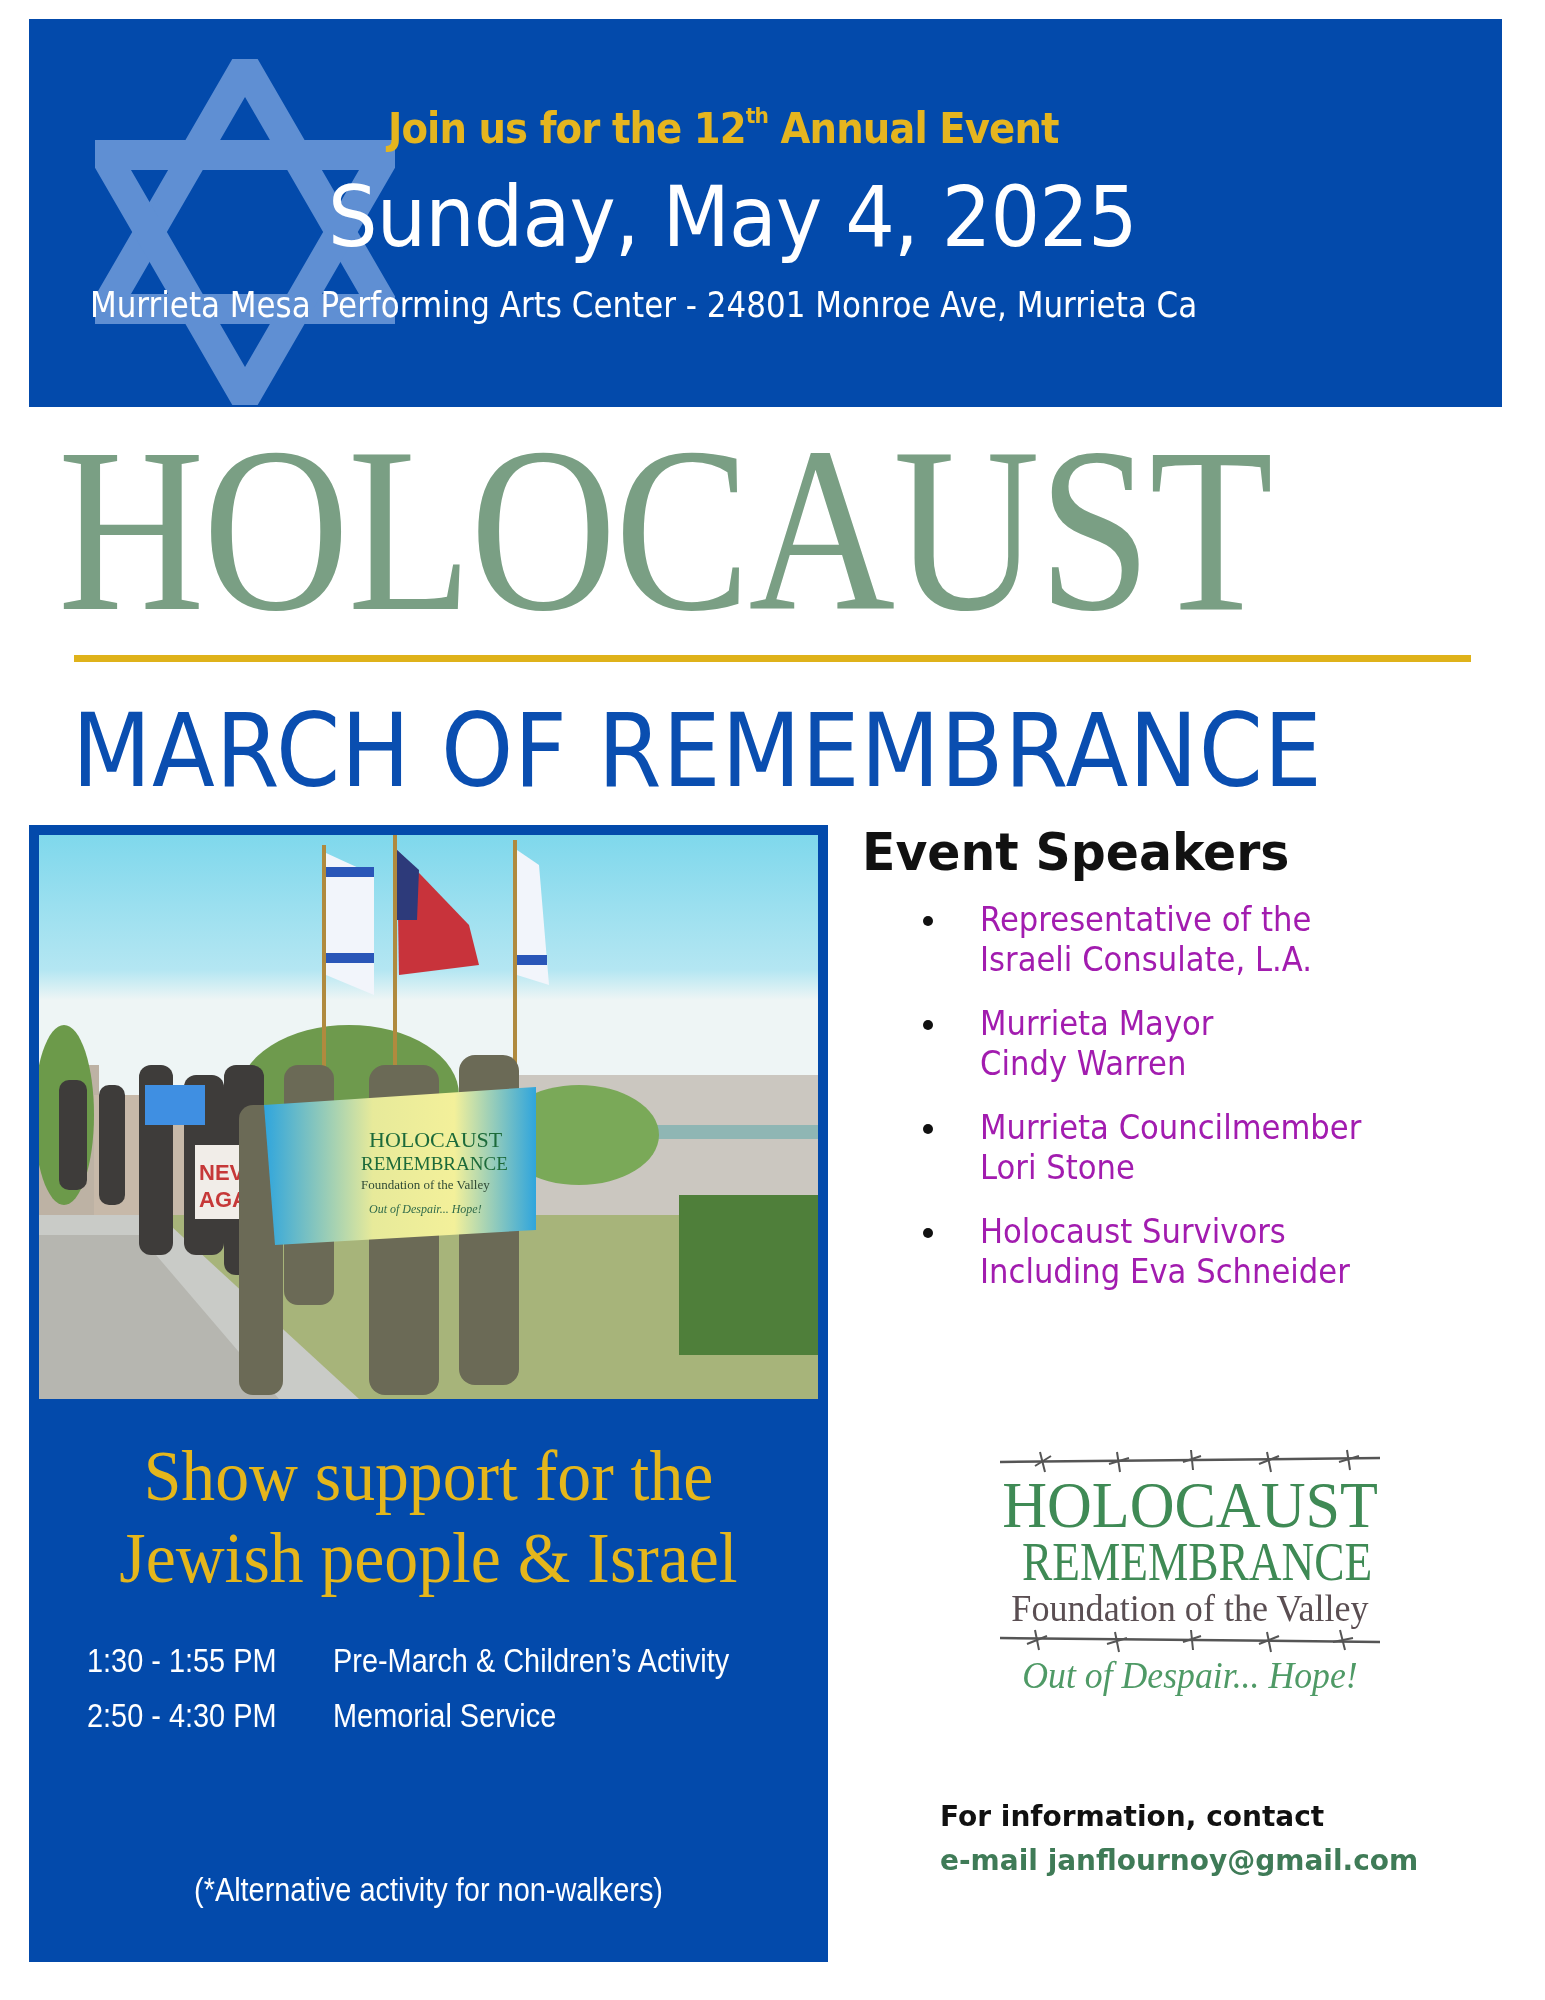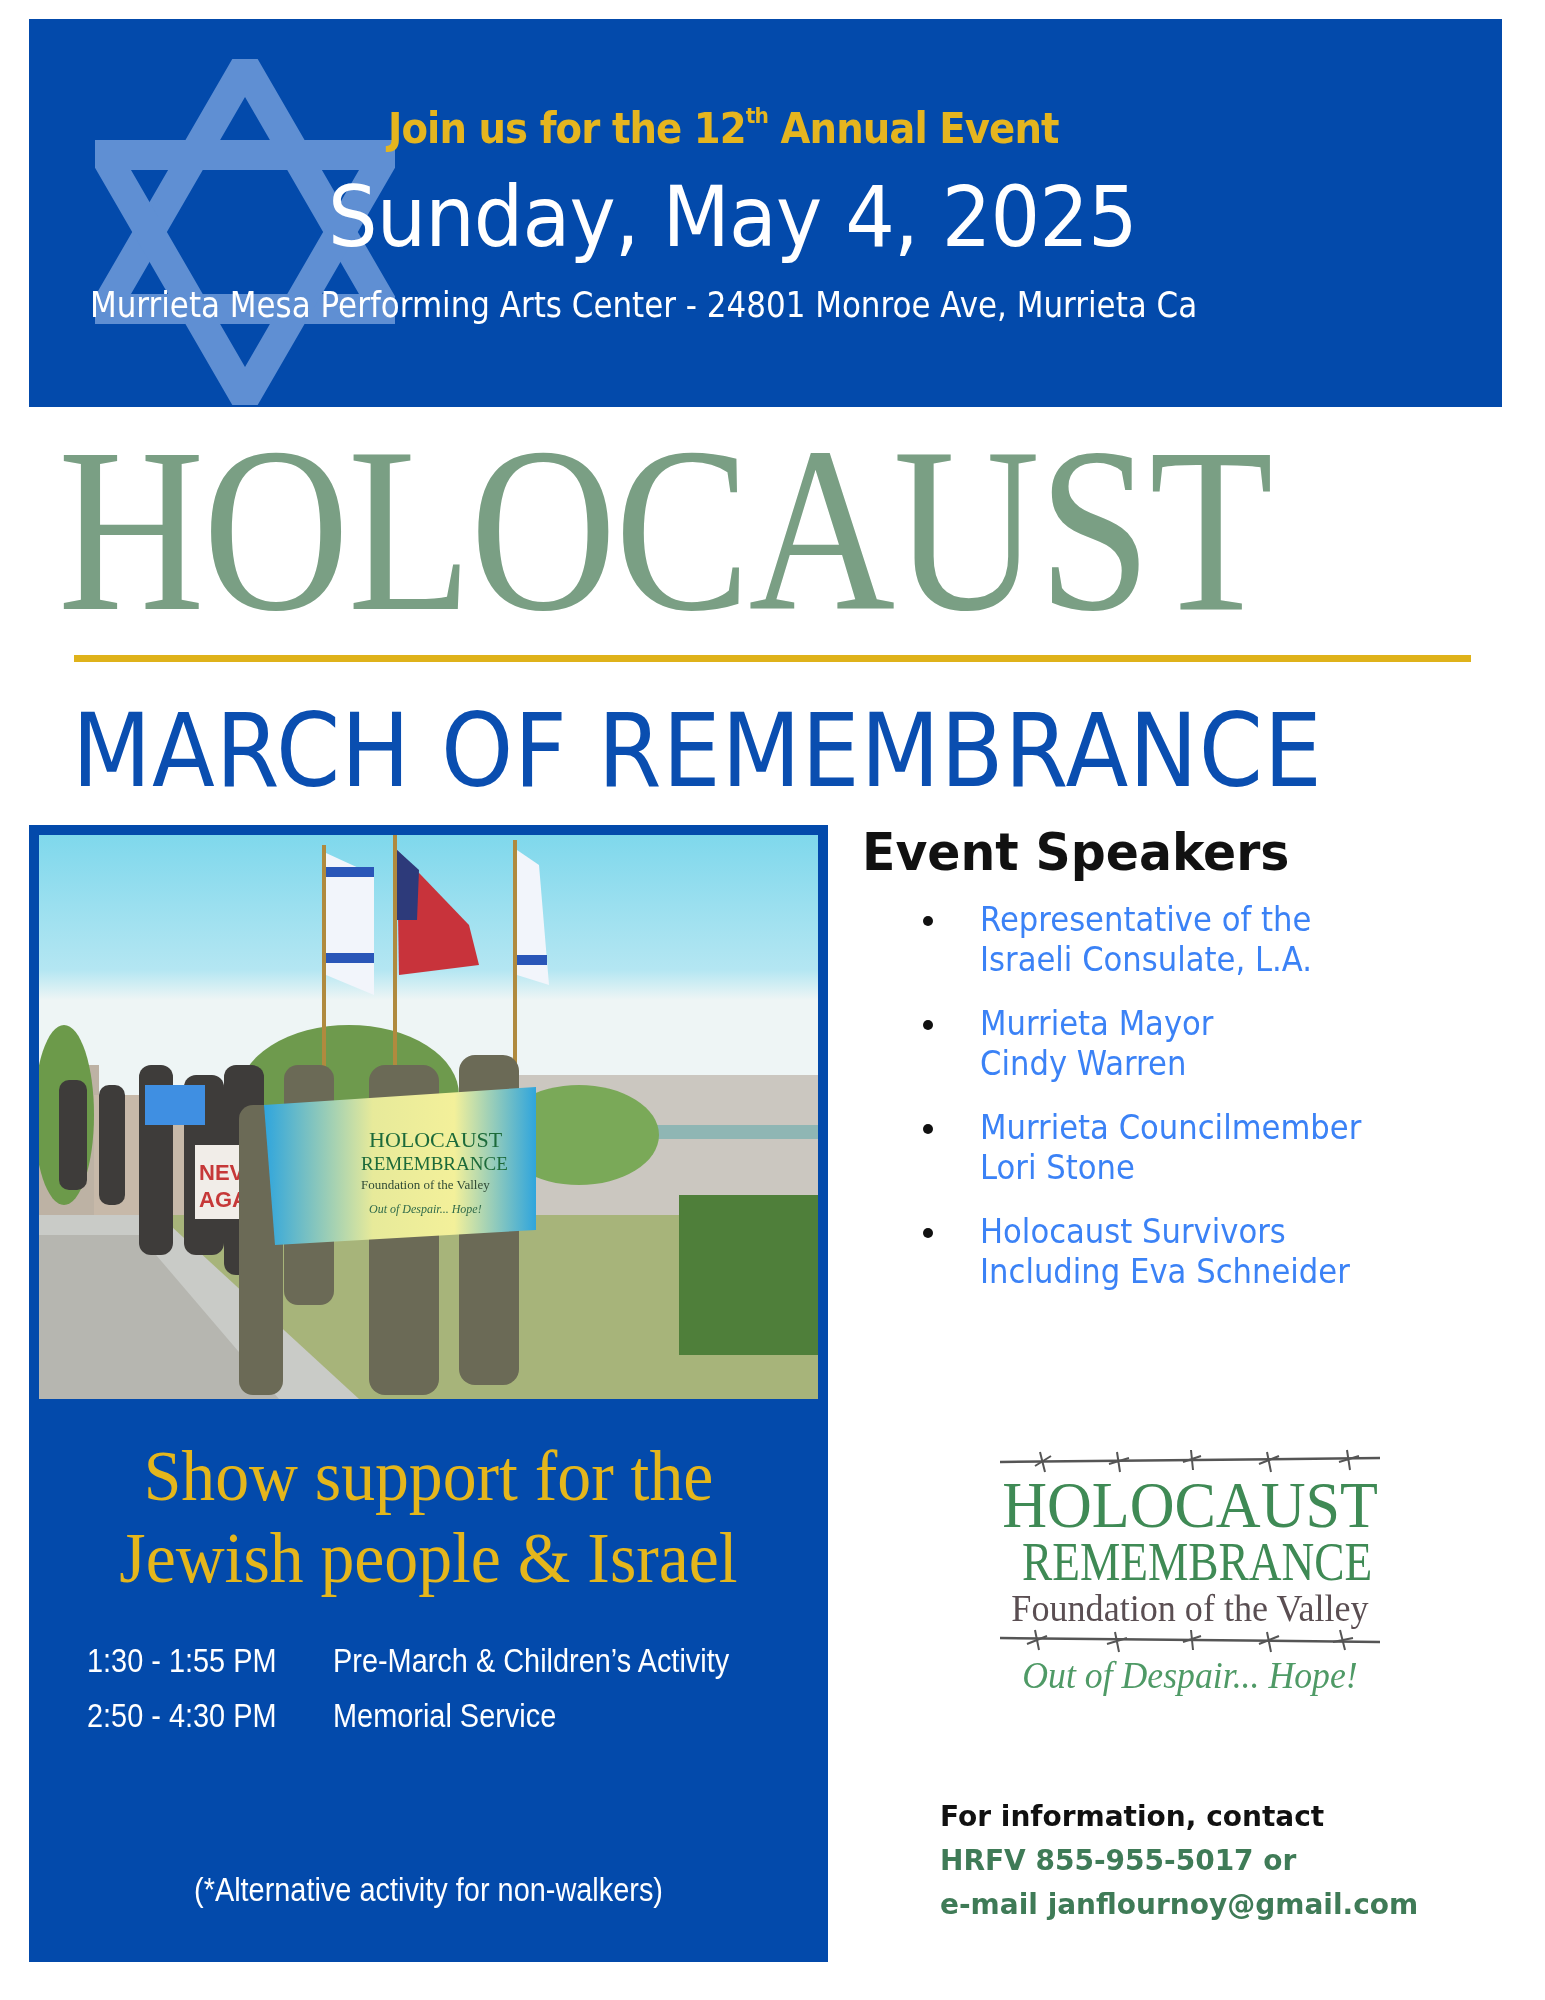--- a/index.html
+++ b/index.html
@@ -63,21 +63,21 @@
     position: absolute; left: 0; width: 799px; top: 1045px; text-align: center; color: #ffffff;
     font-size: 34px; transform: scaleX(0.85); transform-origin: center center;
   }
 
   .speakers-heading {
     position: absolute; left: 862px; top: 822px; font-size: 52px; font-weight: bold;
     font-family: "DejaVu Sans", sans-serif; color: #111; white-space: nowrap;
     transform: scaleX(0.94); transform-origin: left top;
   }
   .speakers { position: absolute; left: 900px; top: 900px; list-style: none; }
-  .speaker { position: relative; padding-left: 80px; margin-bottom: 24px; font-family: "DejaVu Sans", sans-serif; font-size: 33px; line-height: 40px; color: #3b82f6; }
+  .speaker { position: relative; padding-left: 80px; margin-bottom: 24px; font-family: "DejaVu Sans", sans-serif; font-size: 33px; line-height: 40px; color: #a21caf; }
   .speaker .bullet { position: absolute; left: 23px; top: 16px; width: 10px; height: 10px; border-radius: 50%; background: #111; }
   .speaker .line { display: block; white-space: nowrap; transform: scaleX(0.93); transform-origin: left center; }
 
   .logo { position: absolute; left: 990px; top: 1448px; width: 400px; height: 280px; text-align: center; }
   .logo .wire { width: 390px; height: 26px; display: block; margin: 0 auto; }
   .logo-l1 { font-family: "Liberation Serif", serif; color: #3f8a55; font-size: 66px; line-height: 62px; transform: scaleX(0.94); }
   .logo-l2 { font-family: "Liberation Serif", serif; color: #3f8a55; font-size: 54px; line-height: 52px; transform: scaleX(0.84); }
   .logo-l3 { font-family: "Liberation Serif", serif; color: #5a4e52; font-size: 38px; line-height: 40px; transform: scaleX(0.95); }
   .logo-l4 { font-family: "Liberation Serif", serif; font-style: italic; color: #4f9a66; font-size: 38px; line-height: 42px; transform: scaleX(0.94); }
 
@@ -233,15 +233,14 @@
       <path d="M196,2 L198,22 M188,14 L206,8"></path>
         <path d="M272,4 L276,24 M264,16 L284,8"></path>
       <path d="M345,2 L350,22 M338,14 L358,10"></path>
     </g>
   </svg>
   <div class="logo-l4">Out of Despair... Hope!</div>
 </div>
 
 <div class="contact">
   <div class="contact-l1">For information, contact</div>
-  <div class="contact-l2">HRFV 855-955-5017 or</div>
   <div class="contact-l3">e-mail janflournoy@gmail.com</div>
 </div>
 
 </body></html>

